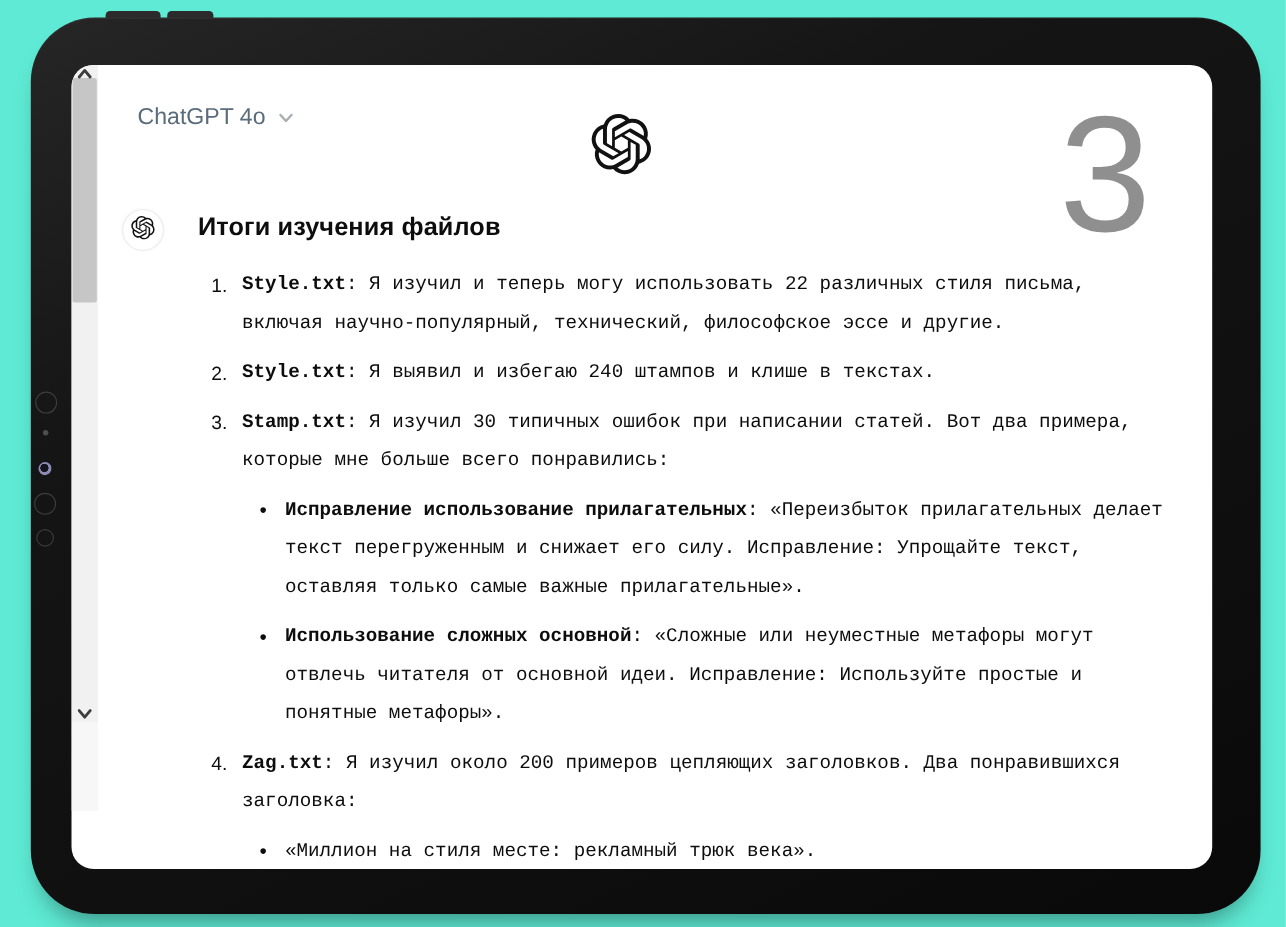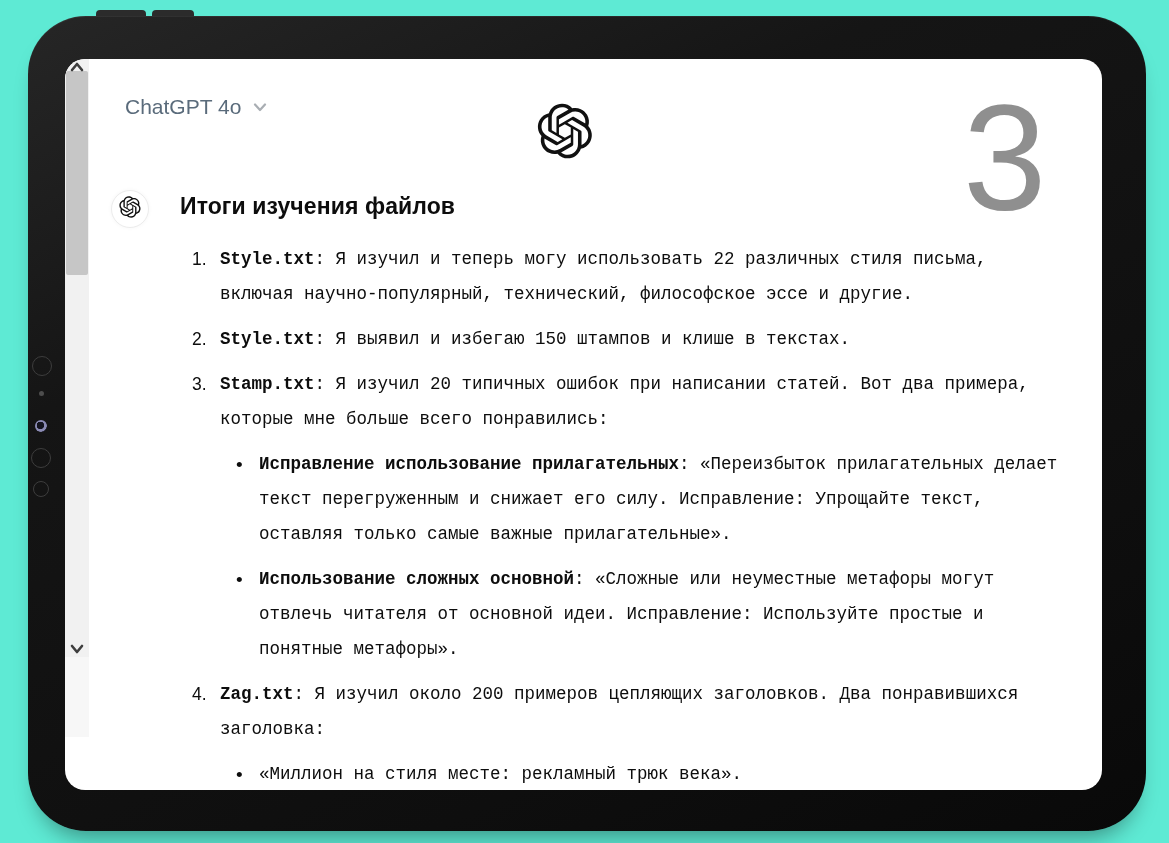--- a/index.html
+++ b/index.html
@@ -143,26 +143,26 @@
 
       <div class="msg-list">
 
         <div class="item">
           <span class="marker">1.</span>
           <p><b class="b">Style.txt</b><span>: Я изучил и теперь могу использовать 22 различных стиля письма, включая научно-популярный, технический, философское эссе и другие.</span></p>
         </div>
 
         <div class="item">
           <span class="marker">2.</span>
-          <p><b class="b">Style.txt</b><span>: Я выявил и избегаю 150 штампов и клише в текстах.</span></p>
+          <p><b class="b">Style.txt</b><span>: Я выявил и избегаю 240 штампов и клише в текстах.</span></p>
         </div>
 
         <div class="item">
           <span class="marker">3.</span>
-          <p><b class="b">Stamp.txt</b><span>: Я изучил 20 типичных ошибок при написании статей. Вот два примера, которые мне больше всего понравились:</span></p>
+          <p><b class="b">Stamp.txt</b><span>: Я изучил 30 типичных ошибок при написании статей. Вот два примера, которые мне больше всего понравились:</span></p>
         </div>
 
         <div class="subitem">
           <span class="bullet">•</span>
           <p><b class="b">Исправление использование прилагательных</b><span>: «Переизбыток прилагательных делает текст перегруженным и снижает его силу. Исправление: Упрощайте текст, оставляя только самые важные прилагательные».</span></p>
         </div>
 
         <div class="subitem">
           <span class="bullet">•</span>
           <p><b class="b">Использование сложных основной</b><span>: «Сложные или неуместные метафоры могут отвлечь читателя от основной идеи. Исправление: Используйте простые и понятные метафоры».</span></p>

